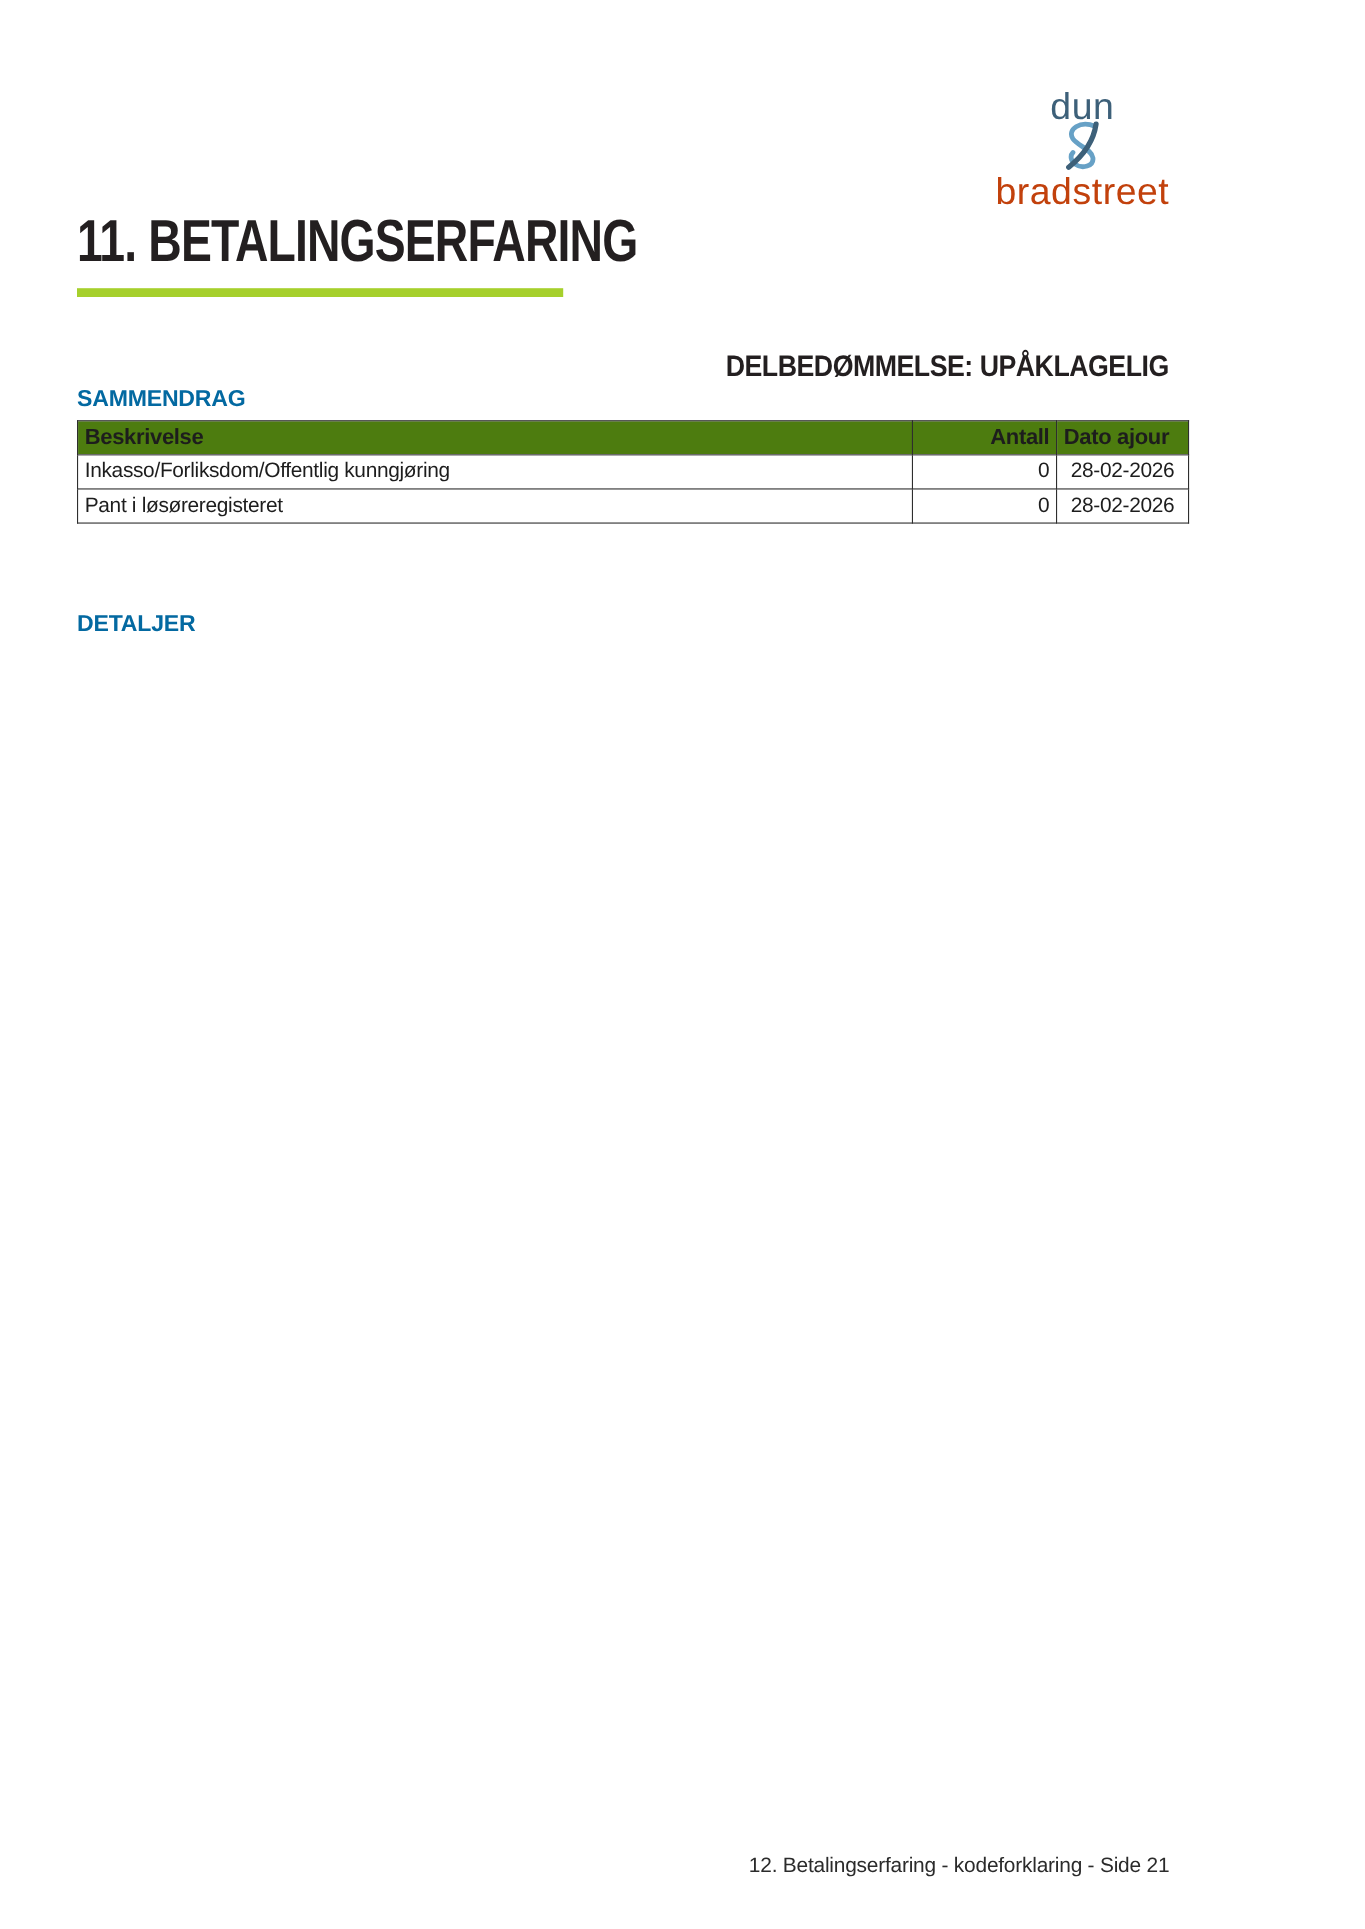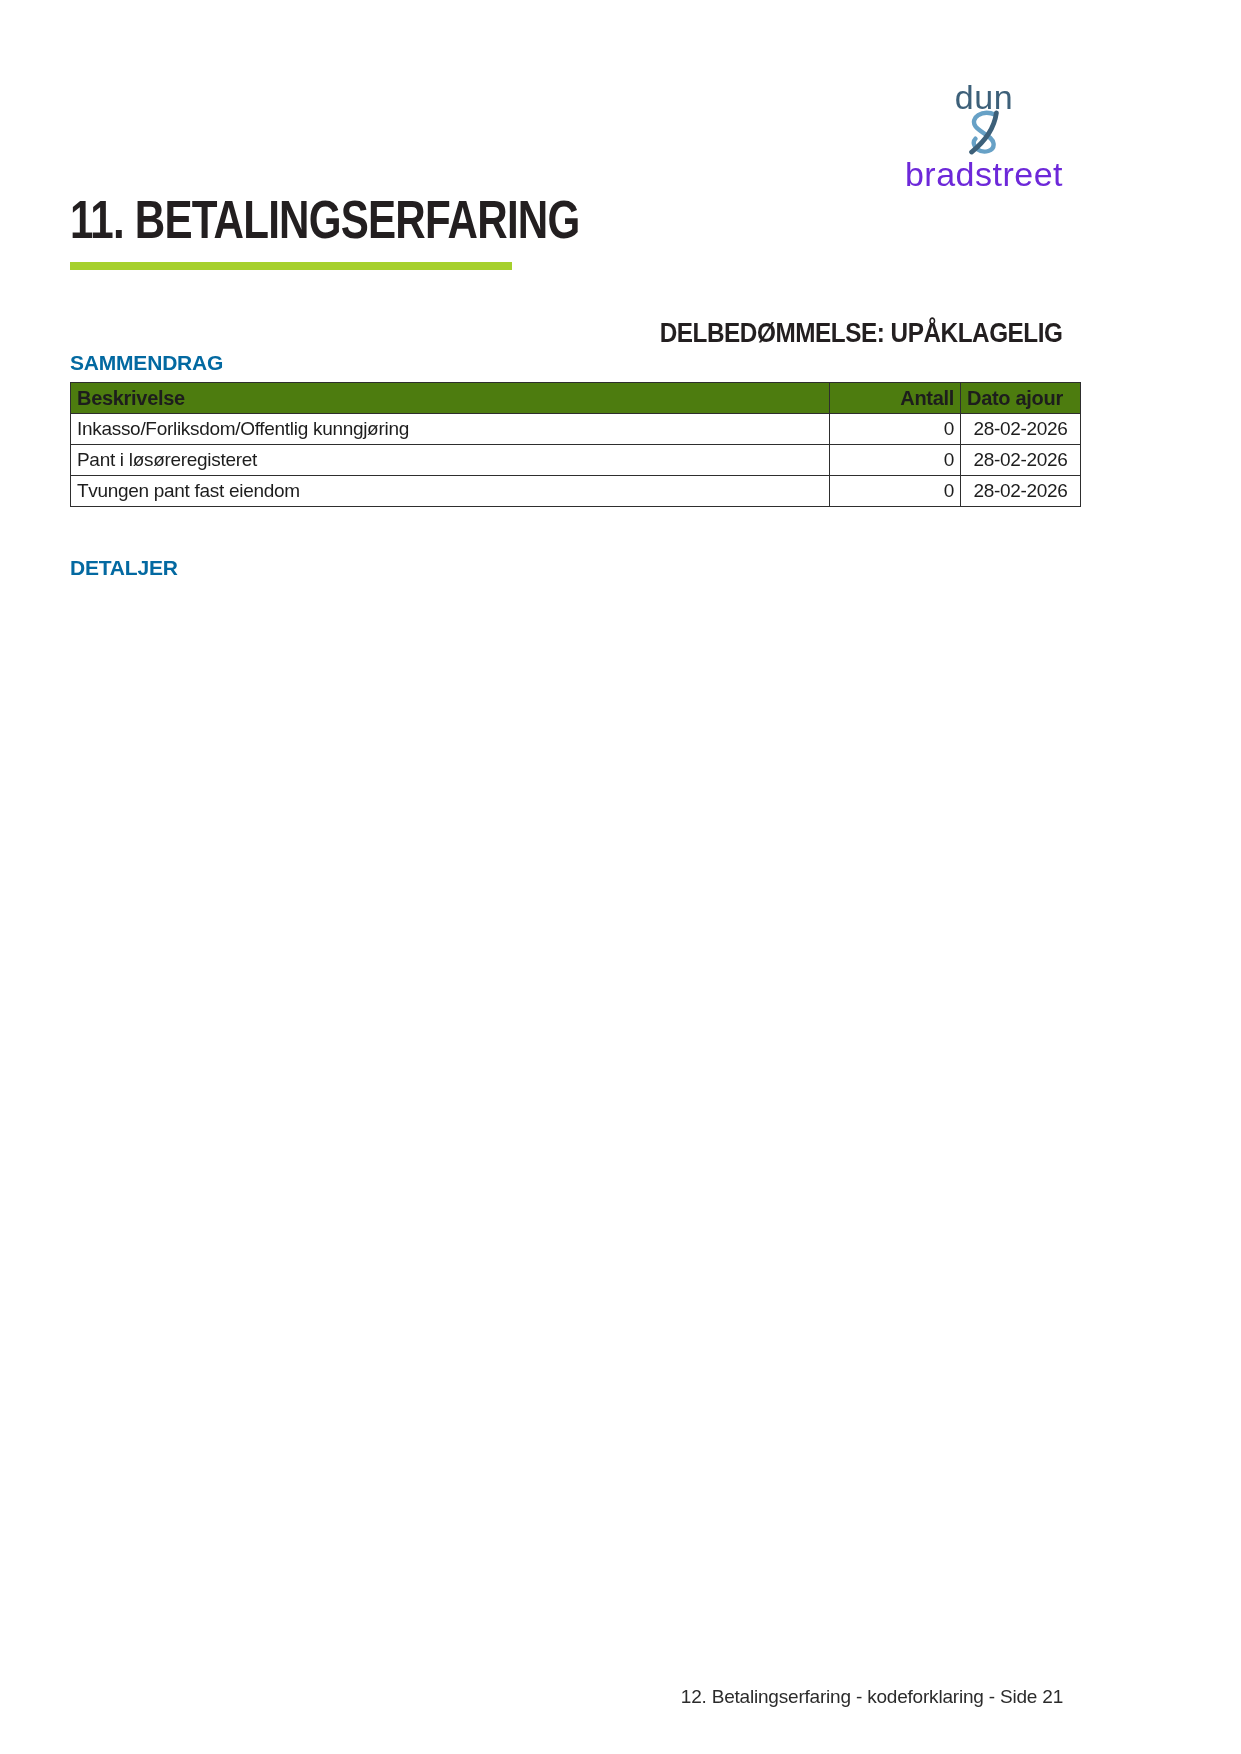--- a/index.html
+++ b/index.html
@@ -18,21 +18,21 @@
     position:absolute;
     top:78px;
     right:178px;
     display:flex;
     align-items:center;
     font-size:34px;
     letter-spacing:0.5px;
     flex-direction:column;
   }
   .logo-dun{color:#3d6079;}
-  .logo-brad{color:#6d28d9;}
+  .logo-brad{color:#c2410c;}
   .logo .amp{
     width:42px;
     height:46px;
     margin:-8px 1px 0 1px;
   }
 
   
   .title{
     position:absolute;
     left:70px;
@@ -172,25 +172,20 @@
       <td class="cell-antall">0</td>
       <td class="cell-dato">28-02-2026</td>
     </tr>
 
     <tr>
       <td class="cell-desc">Pant i løsøreregisteret</td>
       <td class="cell-antall">0</td>
       <td class="cell-dato">28-02-2026</td>
     </tr>
 
-    <tr>
-      <td class="cell-desc">Tvungen pant fast eiendom</td>
-      <td class="cell-antall">0</td>
-      <td class="cell-dato">28-02-2026</td>
-    </tr>
   </tbody>
   </table>
 
   <h2 class="section-heading details-heading">DETALJER</h2>
 
   <div class="footer">12. Betalingserfaring - kodeforklaring - Side 21</div>
 
 </div>
 
 </body></html>

